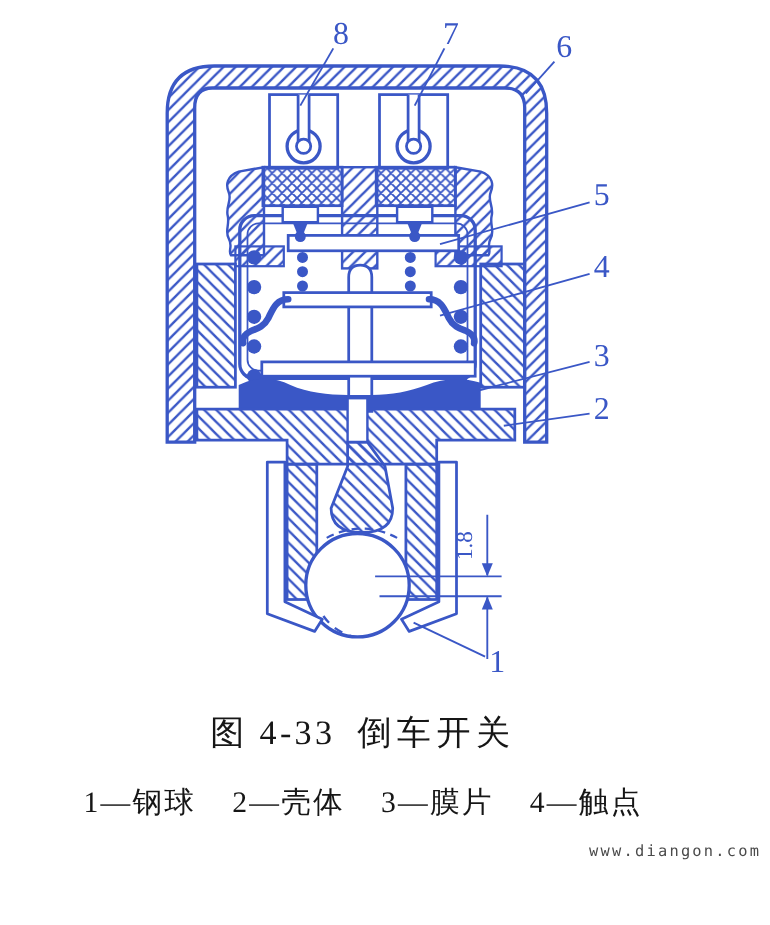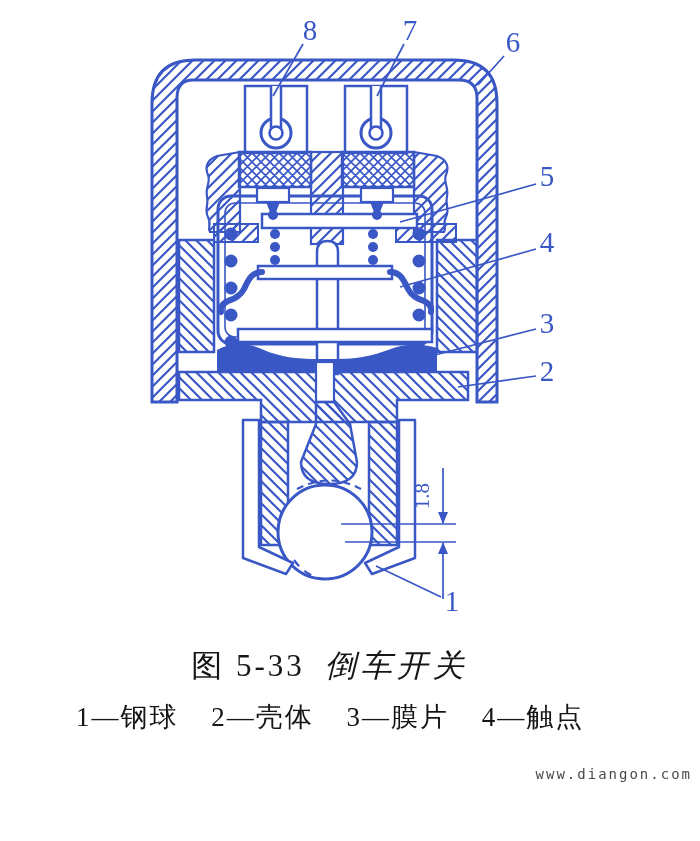--- a/index.html
+++ b/index.html
@@ -10,26 +10,26 @@
   .is{stroke:var(--ink);}
   .wf{fill:#ffffff;}
   .if{fill:var(--ink);}
   .nf{fill:none;}
   .patline{stroke:var(--ink);stroke-width:2.2;fill:none;}
   .patlineX{stroke:var(--ink);stroke-width:1.7;fill:none;}
   .lbl{fill:var(--ink);font-family:"Liberation Serif","DejaVu Serif",serif;font-size:29px;}
   .dimtxt{fill:var(--ink);font-family:"Liberation Serif","DejaVu Serif",serif;font-size:21px;}
   .caption-title{position:absolute;top:645px;left:0;width:660px;text-align:center;
         font-size:31px;color:var(--text);letter-spacing:3px;}
-  .caption-title .fig-name{margin-left:20px;letter-spacing:5px;font-style:italic;}
+  .caption-title .fig-name{margin-left:20px;letter-spacing:5px;}
   .legend-row{position:absolute;left:0;width:660px;text-align:center;font-size:27px;
         color:var(--text);letter-spacing:2px;}
   .legend-row1{top:699px;}
   .legend-row2{top:742px;width:630px;}
-  .legend-entry{display:inline-block;margin:0 12px;white-space:nowrap;text-align:right;}
+  .legend-entry{display:inline-block;margin:12px 12px;white-space:nowrap;text-align:right;}
   .watermark{position:absolute;top:766px;right:8px;font-family:"DejaVu Sans Mono","Liberation Mono",monospace;
         font-size:14px;color:var(--watermark);letter-spacing:2px;}
 </style>
 </head>
 <body>
 
 <div class="page">
 
   <svg viewBox="0 0 700 620" width="700" height="620">
     <defs>
@@ -161,21 +161,21 @@
     <text class="lbl" x="410" y="40" text-anchor="middle">7</text>
     <text class="lbl" x="513" y="52" text-anchor="middle">6</text>
     <text class="lbl" x="547" y="186" text-anchor="middle">5</text>
     <text class="lbl" x="547" y="252" text-anchor="middle">4</text>
     <text class="lbl" x="547" y="333" text-anchor="middle">3</text>
     <text class="lbl" x="547" y="381" text-anchor="middle">2</text>
     <text class="lbl" x="452" y="611" text-anchor="middle">1</text>
   </svg>
 
   <div class="caption-title">
-    <span>图 5-33</span><span class="fig-name">倒车开关</span>
+    <span>图 4-33</span><span class="fig-name">倒车开关</span>
   </div>
 
   <div class="legend-row legend-row1">
     <span class="legend-entry"><span>1</span><span>—</span><span>钢球</span></span>
     <span class="legend-entry"><span>2</span><span>—</span><span>壳体</span></span>
     <span class="legend-entry"><span>3</span><span>—</span><span>膜片</span></span>
     <span class="legend-entry"><span>4</span><span>—</span><span>触点</span></span>
   </div>
 
 

